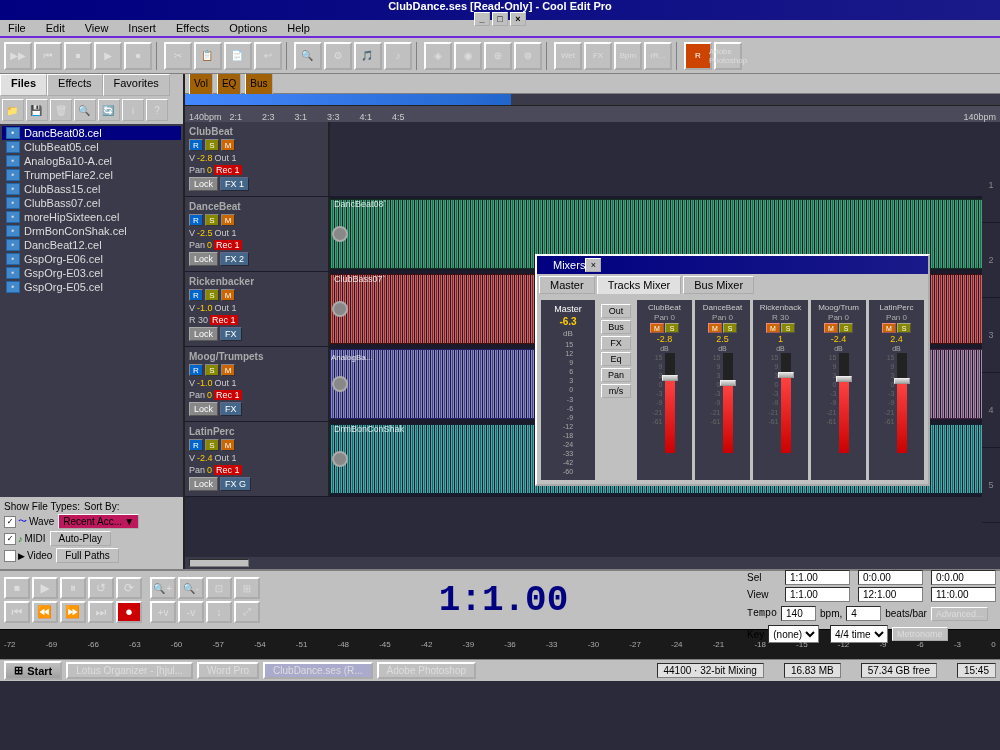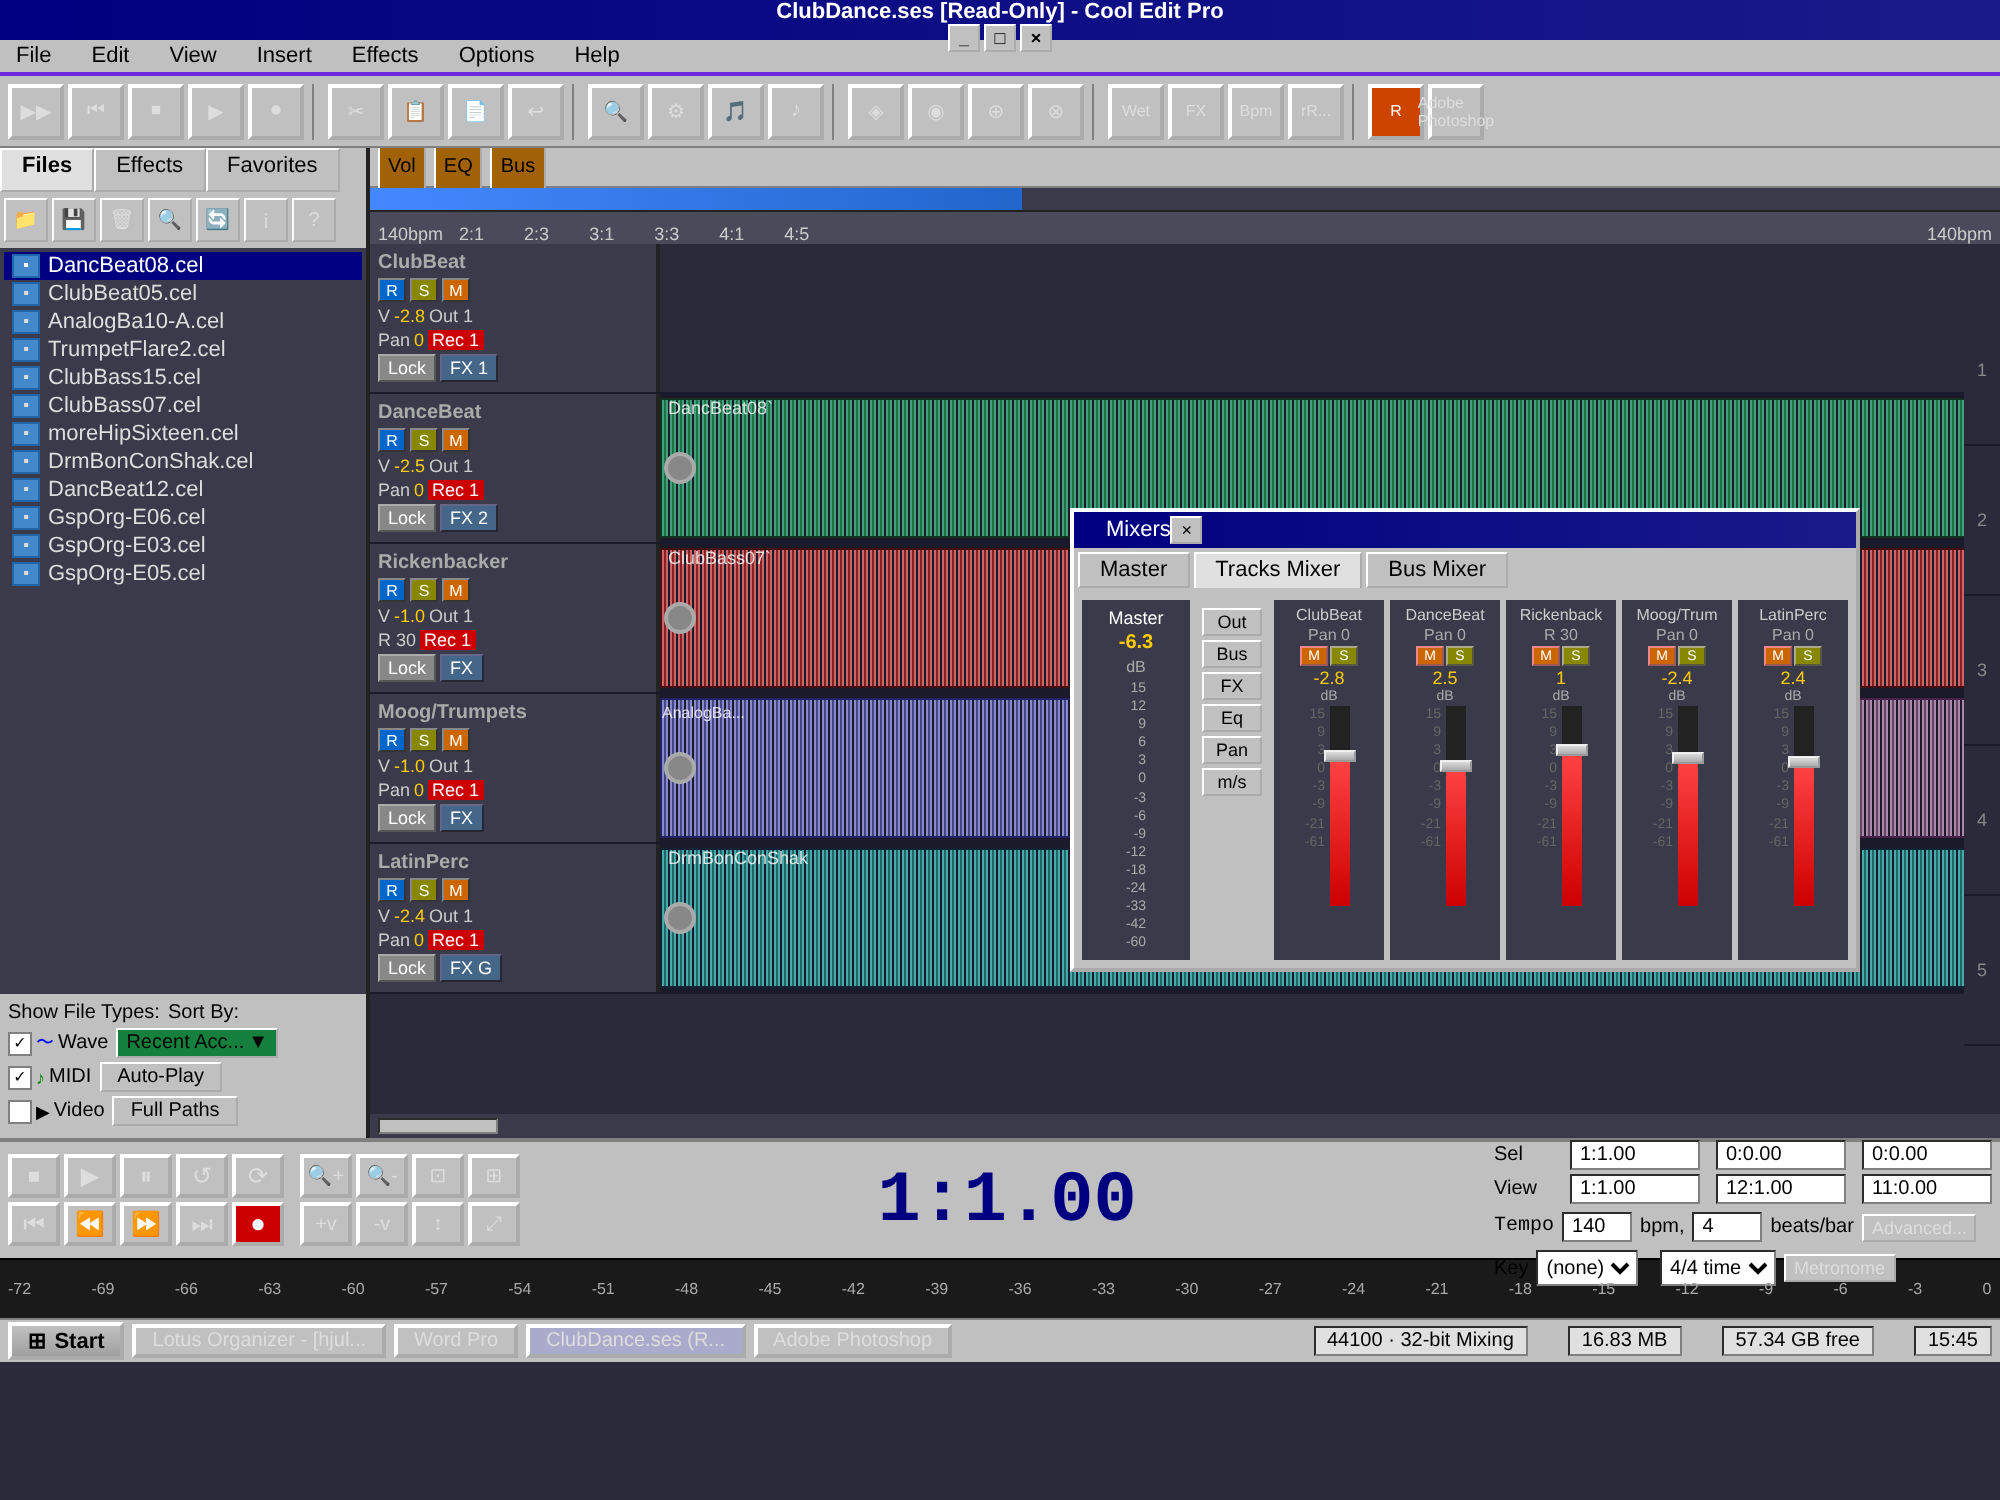--- a/index.html
+++ b/index.html
@@ -122,21 +122,21 @@
       color: #000;
     }
     .panel-footer-row {
       display: flex;
       align-items: center;
       gap: 4px;
       margin-bottom: 2px;
     }
     .checkbox-group { display: flex; align-items: center; gap: 2px; }
     .chk { width: 12px; height: 12px; background: white; border: 1px solid #808080; display: flex; align-items: center; justify-content: center; font-size: 8px; }
-    .dropdown-btn { background: #15803d; border: 1px outset #fff; padding: 1px 4px; font-size: 10px; cursor: pointer; display: flex; align-items: center; gap: 2px; }
+    .dropdown-btn { background: #be185d; border: 1px outset #fff; padding: 1px 4px; font-size: 10px; cursor: pointer; display: flex; align-items: center; gap: 2px; }
     .autoplay-btn { background: #c0c0c0; border: 1px outset #fff; padding: 1px 8px; font-size: 10px; cursor: pointer; }
     .full-paths-btn { background: #c0c0c0; border: 1px outset #fff; padding: 1px 8px; font-size: 10px; cursor: pointer; }
     
     
     .tracks-area {
       flex: 1;
       display: flex;
       flex-direction: column;
       background: #2a2a3a;
       overflow: hidden;

